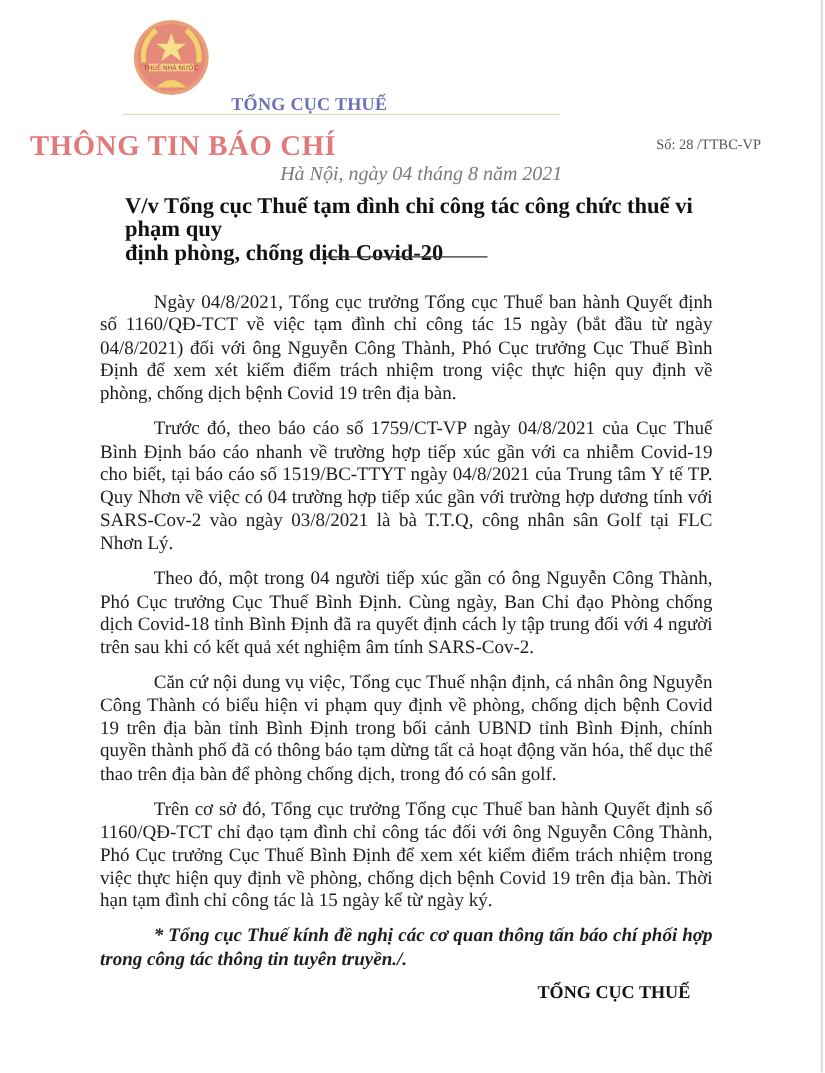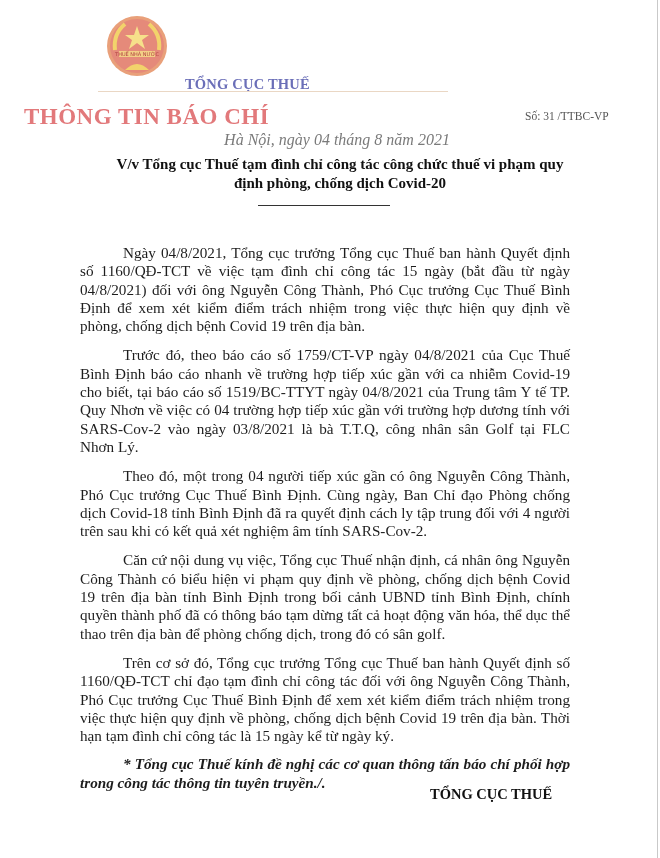--- a/index.html
+++ b/index.html
@@ -18,29 +18,29 @@
       position: absolute; left: 0; width: 620px; top: 104px; text-align: left;
       font-size: 23px; font-weight: bold; color: #e2797b; letter-spacing: 0.5px; padding-left: 24px; font-family: Liberation Serif, serif;
     }
     .doc-no { position: absolute; left: 525px; top: 110px; font-size: 11.5px; color: #555; }
     .place-date {
       position: absolute; left: 0; width: 660px; top: 131px; text-align: center;
       font-size: 16px; font-style: italic; color: #7a7a7a; padding-left: 0; box-sizing: border-box;
     }
     .place-date span { margin-left: 14px; }
     .subject {
-      position: absolute; left: 100px; width: 480px; top: 155px; text-align: center;
-      font-size: 15px; font-weight: bold; line-height: 19px; color: #111;
+      position: absolute; left: 100px; width: 480px; top: 155px; 
+      font-size: 18px; font-weight: bold; line-height: 19px; color: #111;
     }
     .subject-rule { position: absolute; left: 258px; top: 205px; width: 132px; height: 1px; background: #333; }
     .body {
       position: absolute; left: 80px; width: 490px; top: 233px;
       font-size: 15.2px; line-height: 18.3px; text-align: justify; color: #1d1d1d;
     }
-    .body p { margin: 11px 0 10px 0; text-indent: 43px; }
+    .body p { margin: 0 0 10px 0; text-indent: 43px; }
     .body p.closing { font-weight: bold; font-style: italic; margin-top: 2px; }
     .signer {
       position: absolute; left: 430px; top: 786px; font-size: 14.5px; font-weight: bold; color: #111;
     }
   </style>
 </head>
 <body>
 
 <div class="right-edge"></div>
 
@@ -54,21 +54,21 @@
     <rect x="14" y="37" width="36" height="6" fill="#f6e08a" opacity="0.8"></rect>
     <text x="32" y="42" font-size="5" text-anchor="middle" fill="#b04040" font-family="DejaVu Sans, sans-serif">THUẾ NHÀ NƯỚC</text>
     <path d="M20 56 Q32 44 44 56" fill="#f2d36b"></path>
   </svg>
 </div>
 
 <div class="agency-head">TỔNG CỤC THUẾ</div>
 <div class="head-rule"></div>
 
 <div class="title">THÔNG TIN BÁO CHÍ</div>
-<div class="doc-no">Số: 31 /TTBC-VP</div>
+<div class="doc-no">Số: 28 /TTBC-VP</div>
 <div class="place-date"><span>Hà Nội, ngày 04 tháng 8 năm 2021</span></div>
 
 <div class="subject">
   <div>V/v Tổng cục Thuế tạm đình chỉ công tác công chức thuế vi phạm quy</div>
   <div>định phòng, chống dịch Covid-20</div>
 </div>
 <div class="subject-rule"></div>
 
 <div class="body">
   <p>Ngày 04/8/2021, Tổng cục trưởng Tổng cục Thuế ban hành Quyết định số 1160/QĐ-TCT về việc tạm đình chỉ công tác 15 ngày (bắt đầu từ ngày 04/8/2021) đối với ông Nguyễn Công Thành, Phó Cục trưởng Cục Thuế Bình Định để xem xét kiểm điểm trách nhiệm trong việc thực hiện quy định về phòng, chống dịch bệnh Covid 19 trên địa bàn.</p>

